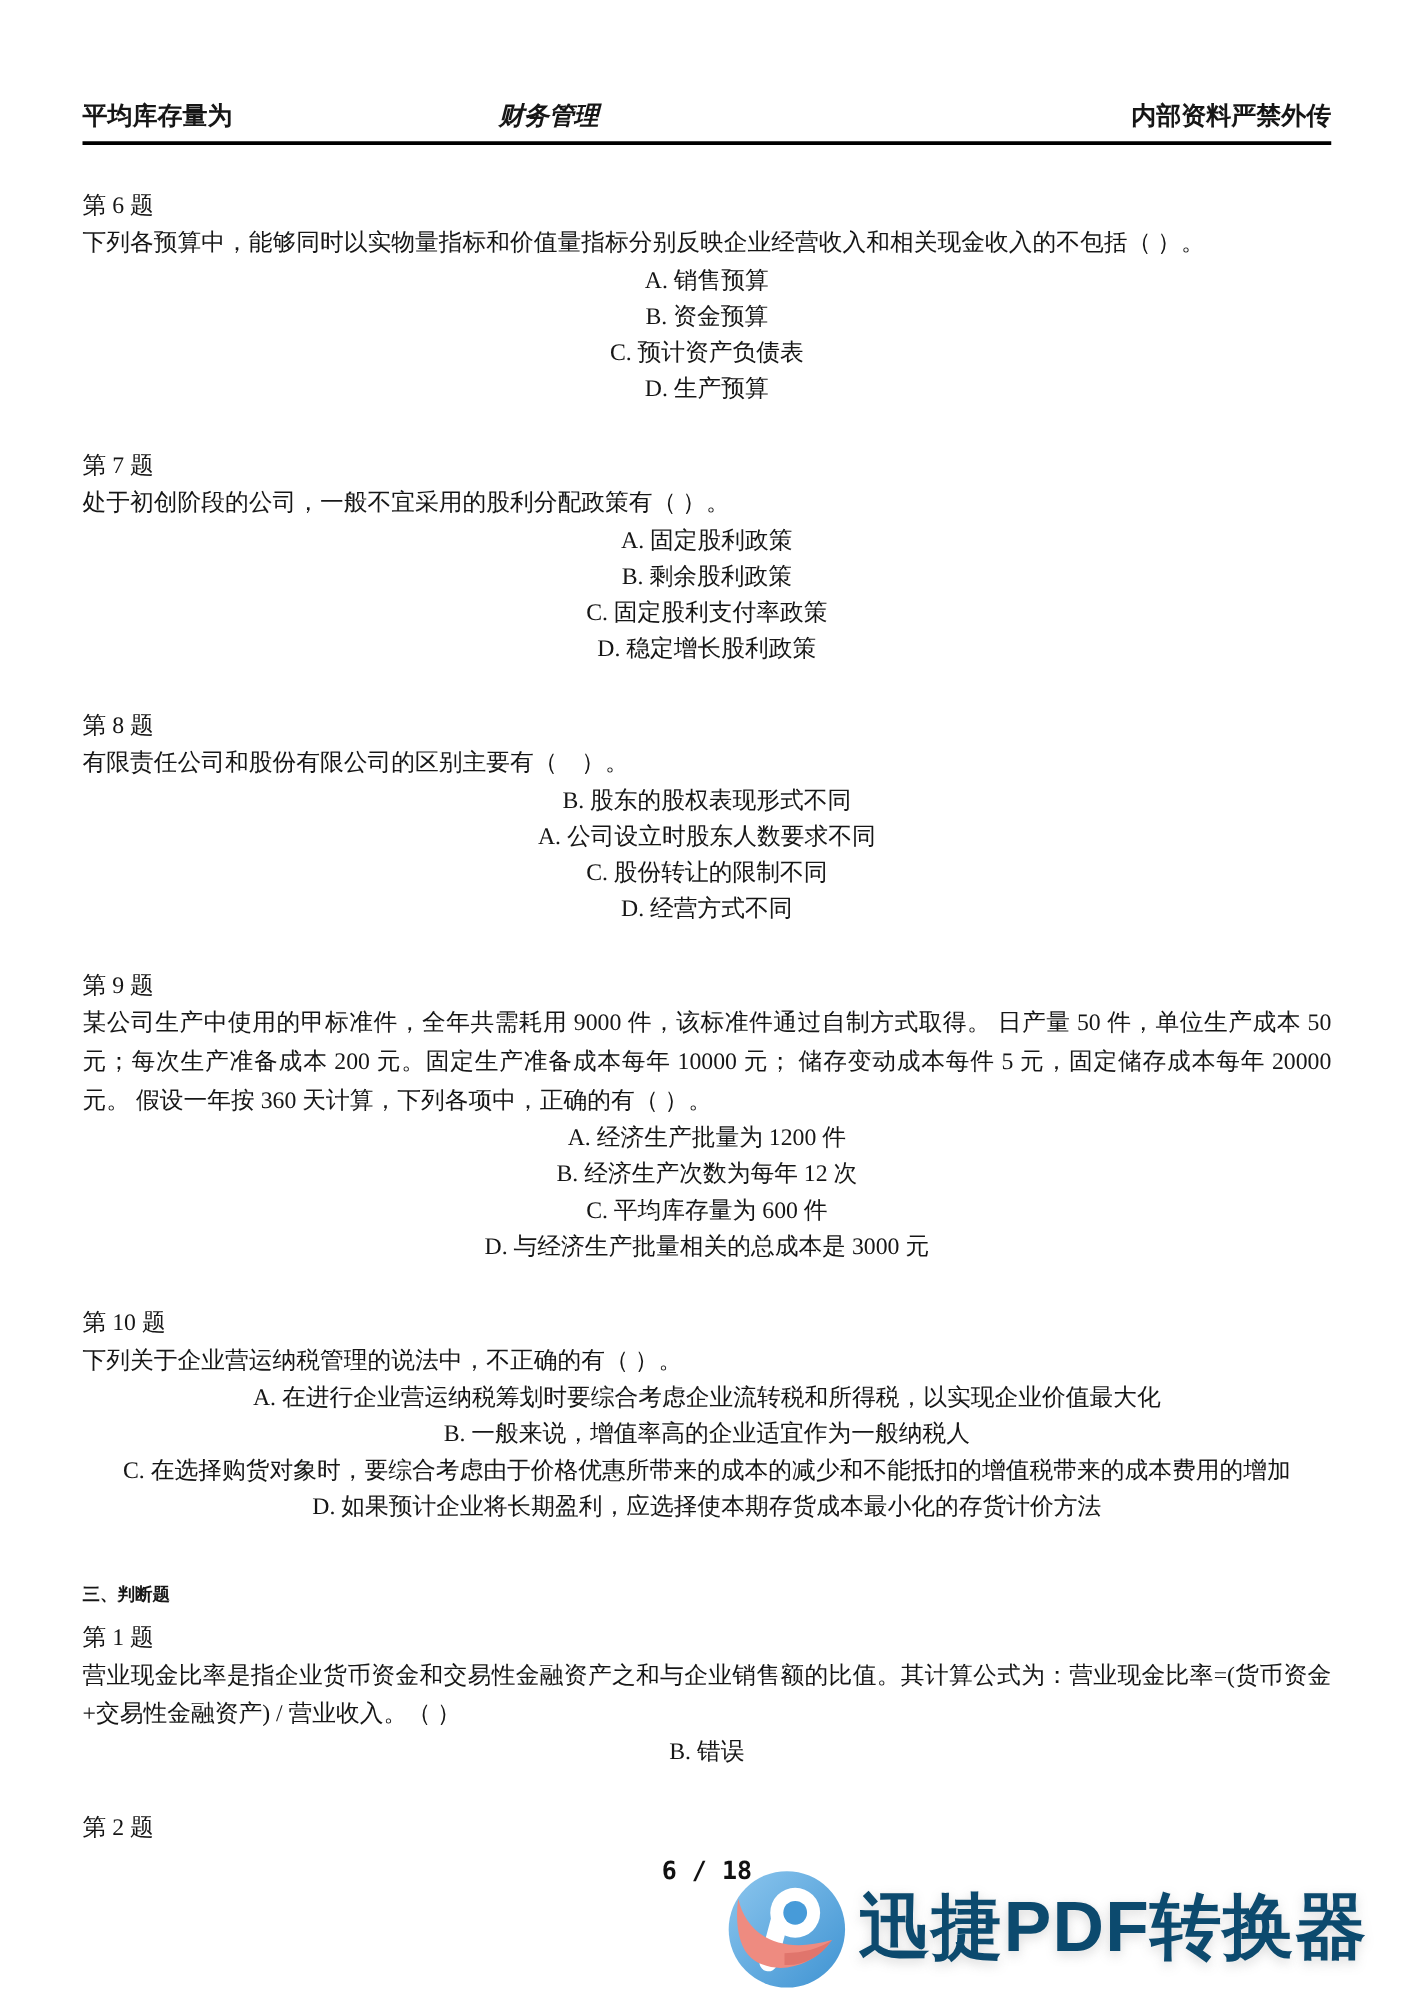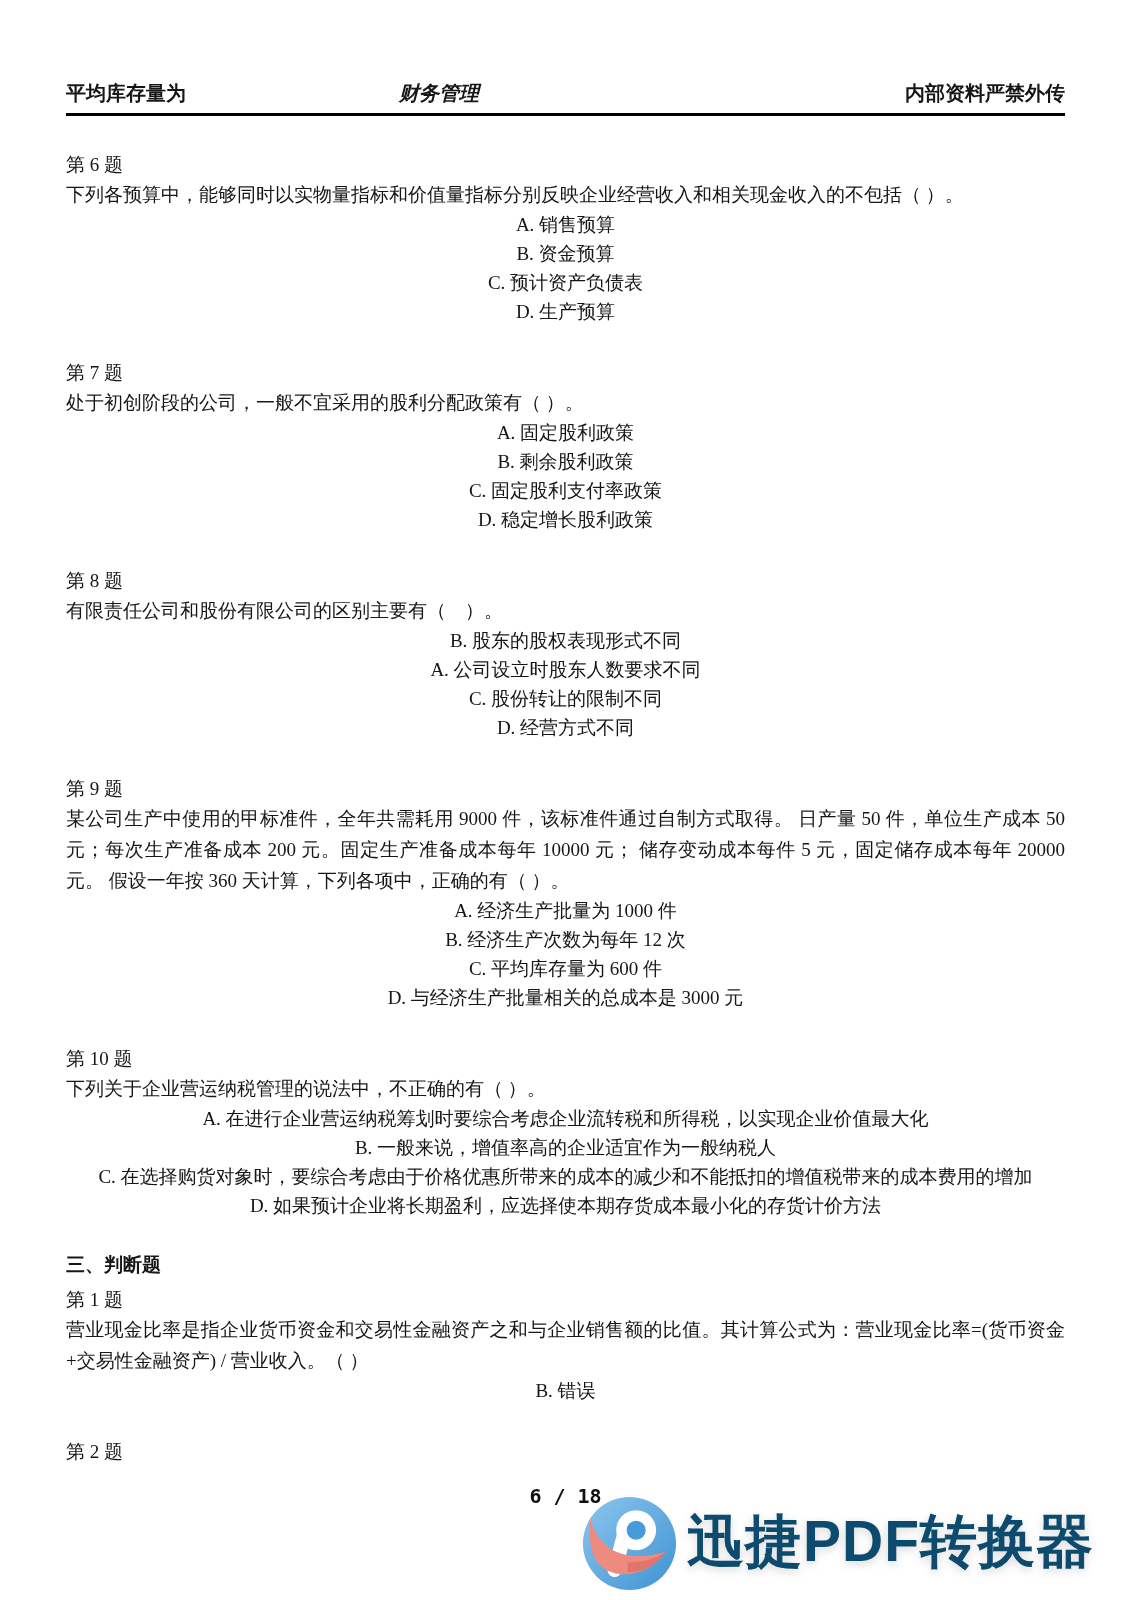--- a/index.html
+++ b/index.html
@@ -31,25 +31,25 @@
   .h-left  { flex: 1; text-align: left; }
   .h-center{ flex: 1; text-align: left; font-style: italic; }
   .h-right { flex: 1; text-align: right; }
   .main { margin-top: 34px; font-size: 19px; }
   .question { margin-top: 32px; }
   .question.first { margin-top: 0; }
   .q-title  { line-height: 29px; }
   .q-stem   { line-height: 31px; text-align: justify; }
   .q-option { line-height: 29px; text-align: center; }
   .section-title {
-    margin-top: 30px;
+    margin-top: 41px;
     margin-bottom: 6px;
     font-family: "Liberation Sans", "DejaVu Sans", sans-serif;
     font-weight: bold;
-    font-size: 19px;
+    font-size: 14px;
     line-height: 29px;
   }
   .page-number {
     position: absolute;
     left: 0; right: 0;
     top: 1484px;
     text-align: center;
     font-family: "DejaVu Sans Mono", "Liberation Mono", monospace;
     font-weight: bold;
     font-size: 20px;
@@ -112,21 +112,21 @@
       <div class="q-stem">有限责任公司和股份有限公司的区别主要有（　）。</div>
       <div class="q-option">B. 股东的股权表现形式不同</div>
       <div class="q-option">A. 公司设立时股东人数要求不同</div>
       <div class="q-option">C. 股份转让的限制不同</div>
       <div class="q-option">D. 经营方式不同</div>
     </section>
 
     <section class="question">
       <div class="q-title">第 9 题</div>
       <div class="q-stem">某公司生产中使用的甲标准件，全年共需耗用 9000 件，该标准件通过自制方式取得。 日产量 50 件，单位生产成本 50 元；每次生产准备成本 200 元。固定生产准备成本每年 10000 元； 储存变动成本每件 5 元，固定储存成本每年 20000 元。 假设一年按 360 天计算，下列各项中，正确的有（ ）。</div>
-      <div class="q-option">A. 经济生产批量为 1000 件</div>
+      <div class="q-option">A. 经济生产批量为 1200 件</div>
       <div class="q-option">B. 经济生产次数为每年 12 次</div>
       <div class="q-option">C. 平均库存量为 600 件</div>
       <div class="q-option">D. 与经济生产批量相关的总成本是 3000 元</div>
     </section>
 
     <section class="question">
       <div class="q-title">第 10 题</div>
       <div class="q-stem">下列关于企业营运纳税管理的说法中，不正确的有（ ）。</div>
       <div class="q-option">A. 在进行企业营运纳税筹划时要综合考虑企业流转税和所得税，以实现企业价值最大化</div>
       <div class="q-option">B. 一般来说，增值率高的企业适宜作为一般纳税人</div>

